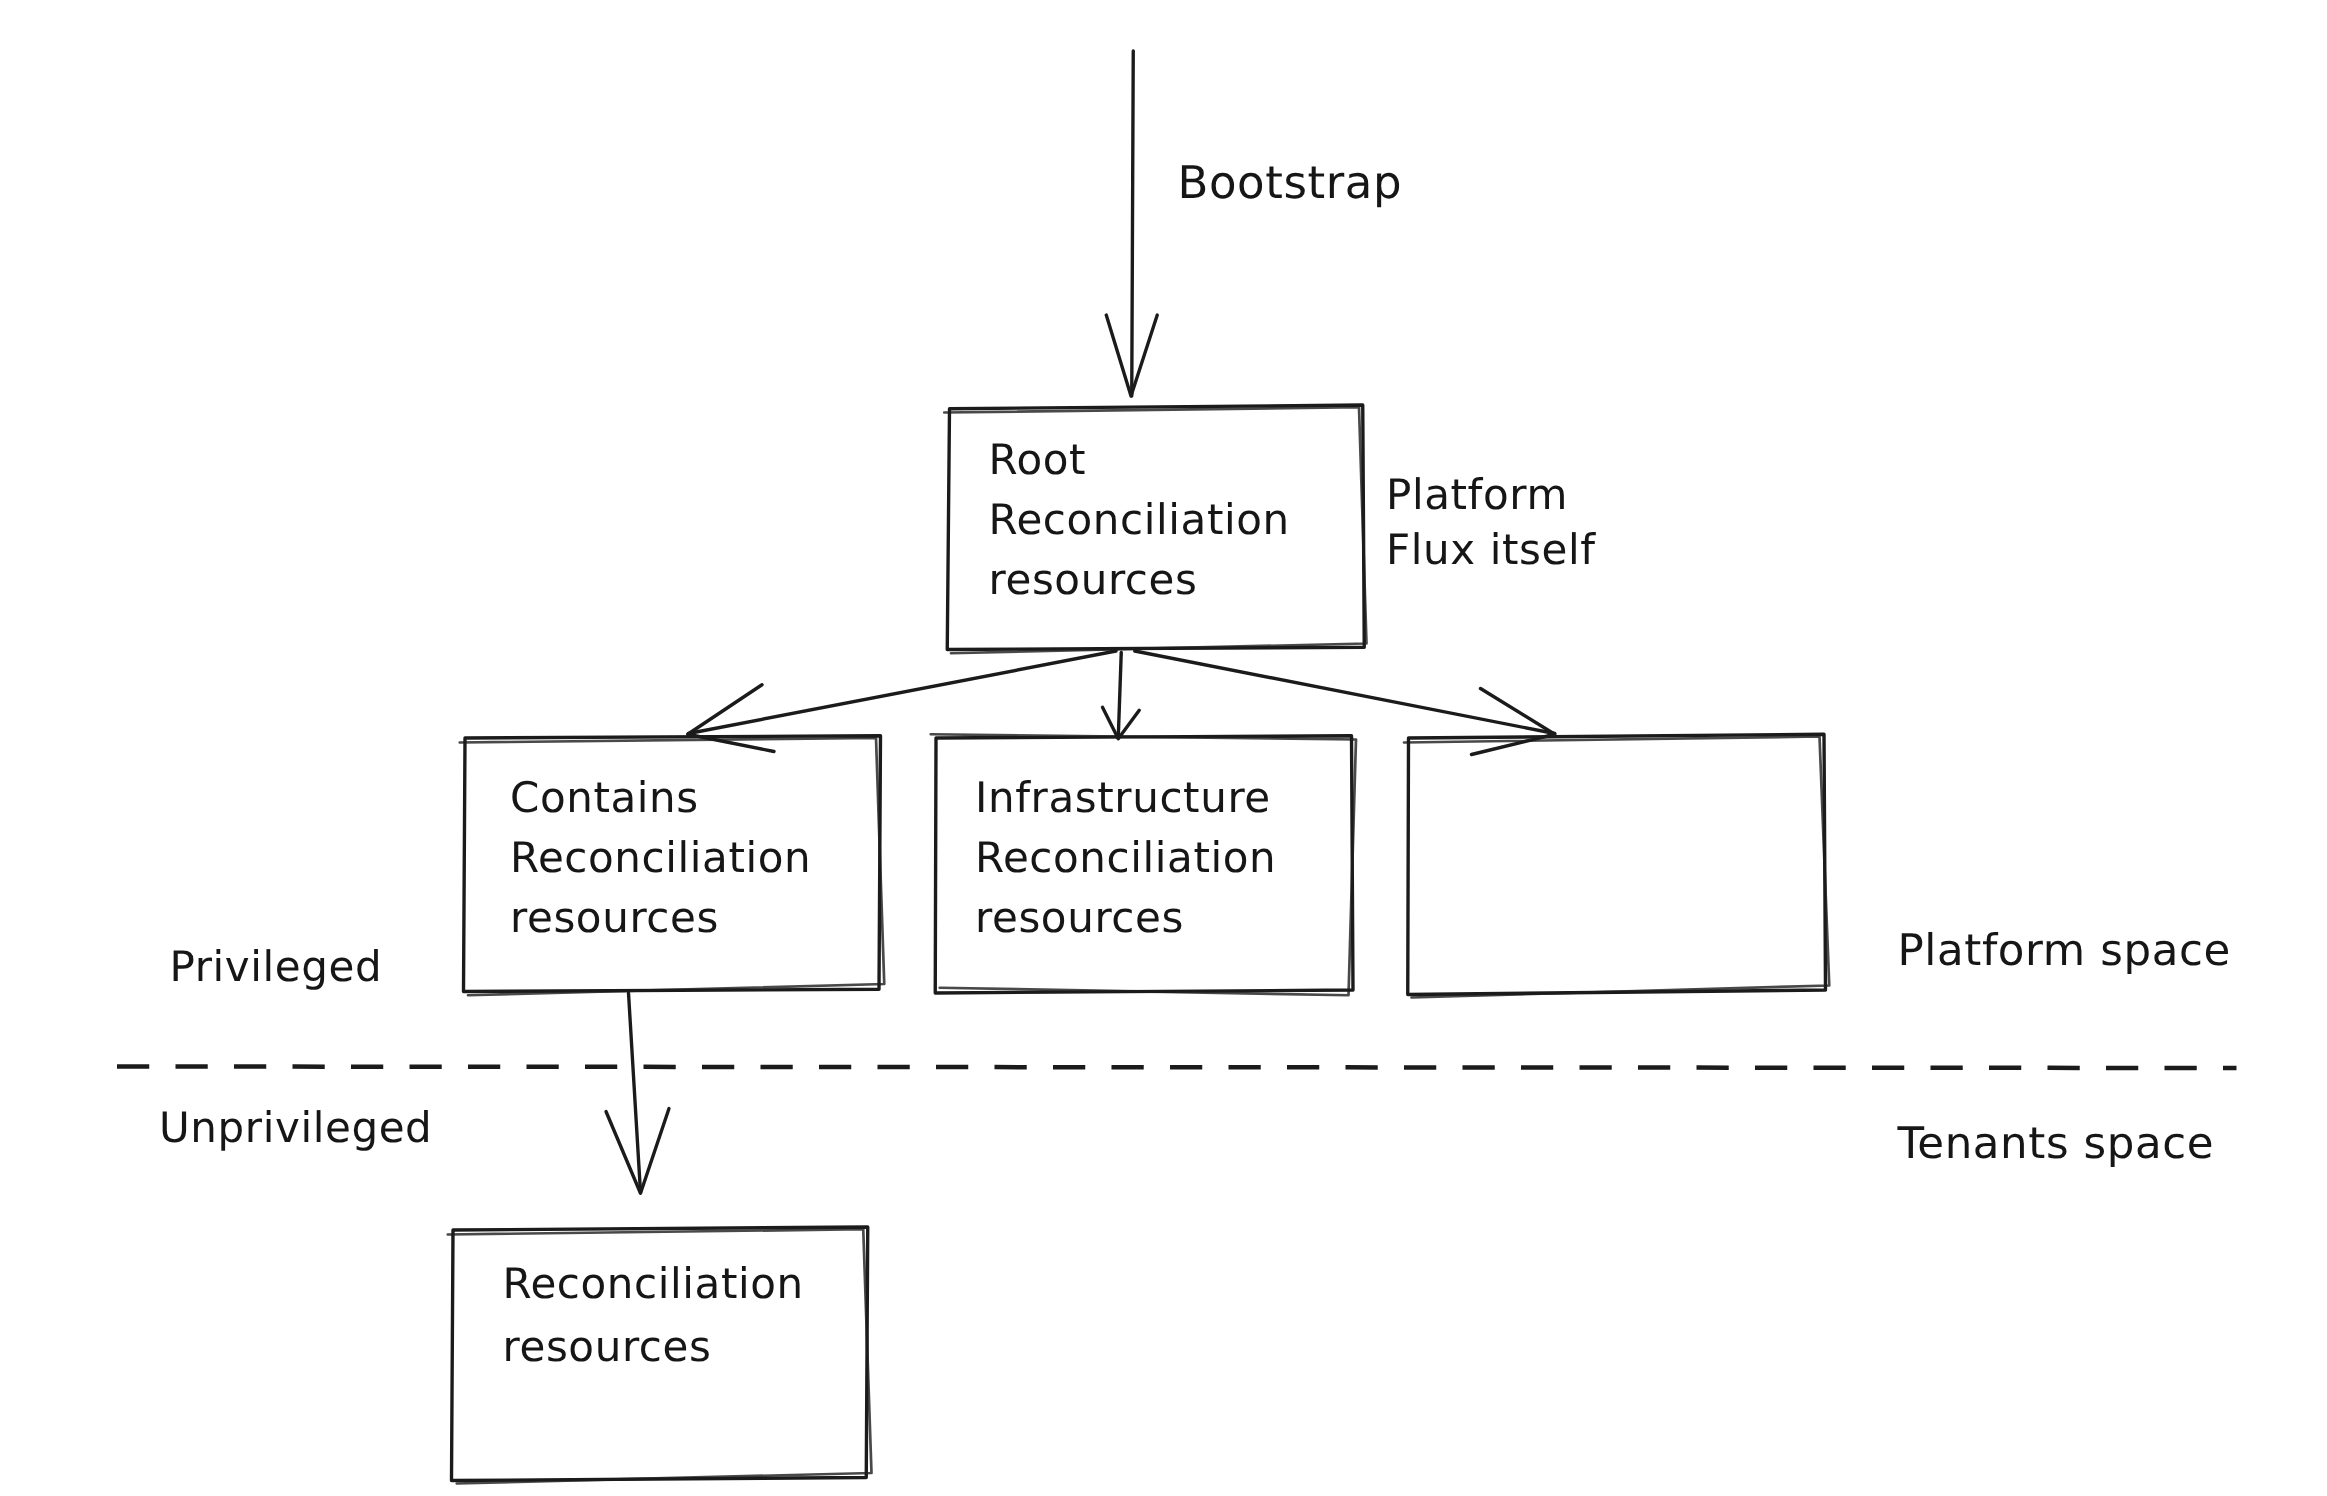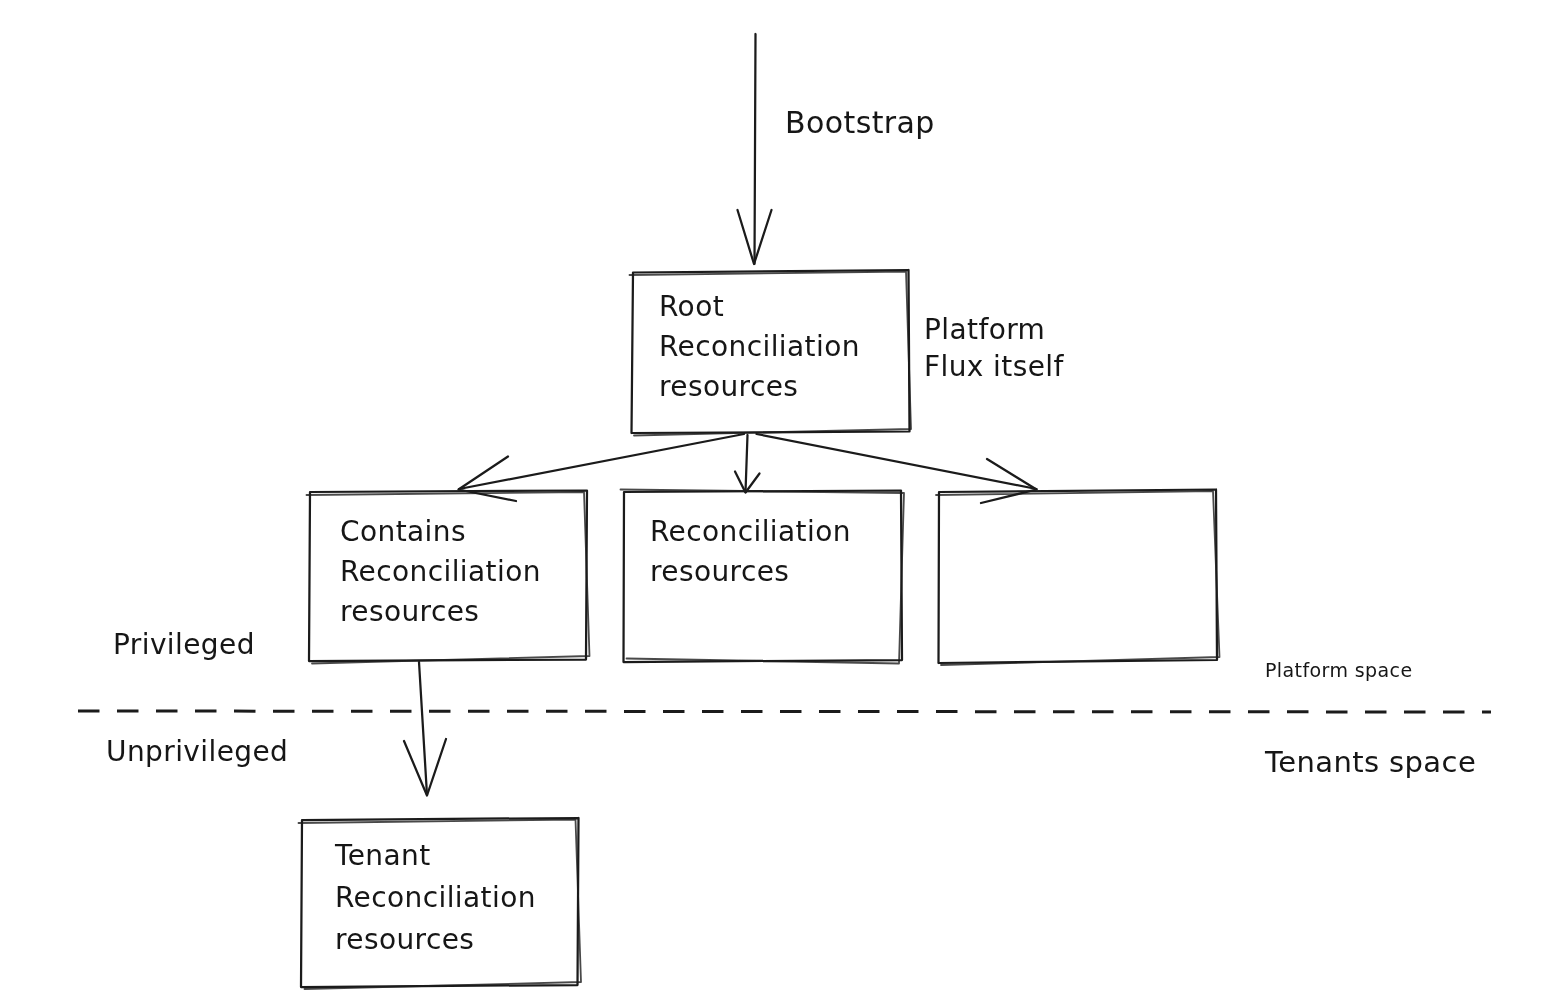--- a/index.html
+++ b/index.html
@@ -32,21 +32,21 @@
     color: #161616;
   }
   .txt span { display: block; }
   .t-bootstrap   { left: 785px;  top: 90px;  font-size: 30px; line-height: 36px; }
   .t-root        { left: 659px;  top: 272px; }
   .t-contains    { left: 924px;  top: 296px; line-height: 37px; }
   .t-tenants     { left: 340px;  top: 497px; }
   .t-infra       { left: 650px;  top: 497px; }
   .t-privileged  { left: 113px;  top: 610px; }
   .t-unpriv      { left: 106px;  top: 717px; }
-  .t-platform    { left: 1265px; top: 635px; font-size: 19px; }
+  .t-platform    { left: 1265px; top: 598px; font-size: 29px; }
   .t-tenantspace { left: 1265px; top: 727px; font-size: 29px; }
   .t-tenant      { left: 335px;  top: 820px; line-height: 42px; }
 </style>
 </head>
 <body>
 
 <div id="canvas">
 
   <svg id="shapes" viewBox="0 0 1551 997" xmlns="http://www.w3.org/2000/svg">
 
@@ -120,20 +120,21 @@
     <span>Flux itself</span>
   </div>
 
   <div class="txt t-tenants">
     <span>Contains</span>
     <span>Reconciliation</span>
     <span>resources</span>
   </div>
 
   <div class="txt t-infra">
+    <span>Infrastructure</span>
     <span>Reconciliation</span>
     <span>resources</span>
   </div>
 
   <div class="txt t-privileged">
     <span>Privileged</span>
   </div>
 
   <div class="txt t-unpriv">
     <span>Unprivileged</span>
@@ -141,18 +142,17 @@
 
   <div class="txt t-platform">
     <span>Platform space</span>
   </div>
 
   <div class="txt t-tenantspace">
     <span>Tenants space</span>
   </div>
 
   <div class="txt t-tenant">
-    <span>Tenant</span>
     <span>Reconciliation</span>
     <span>resources</span>
   </div>
 
 </div>
 
 </body></html>

